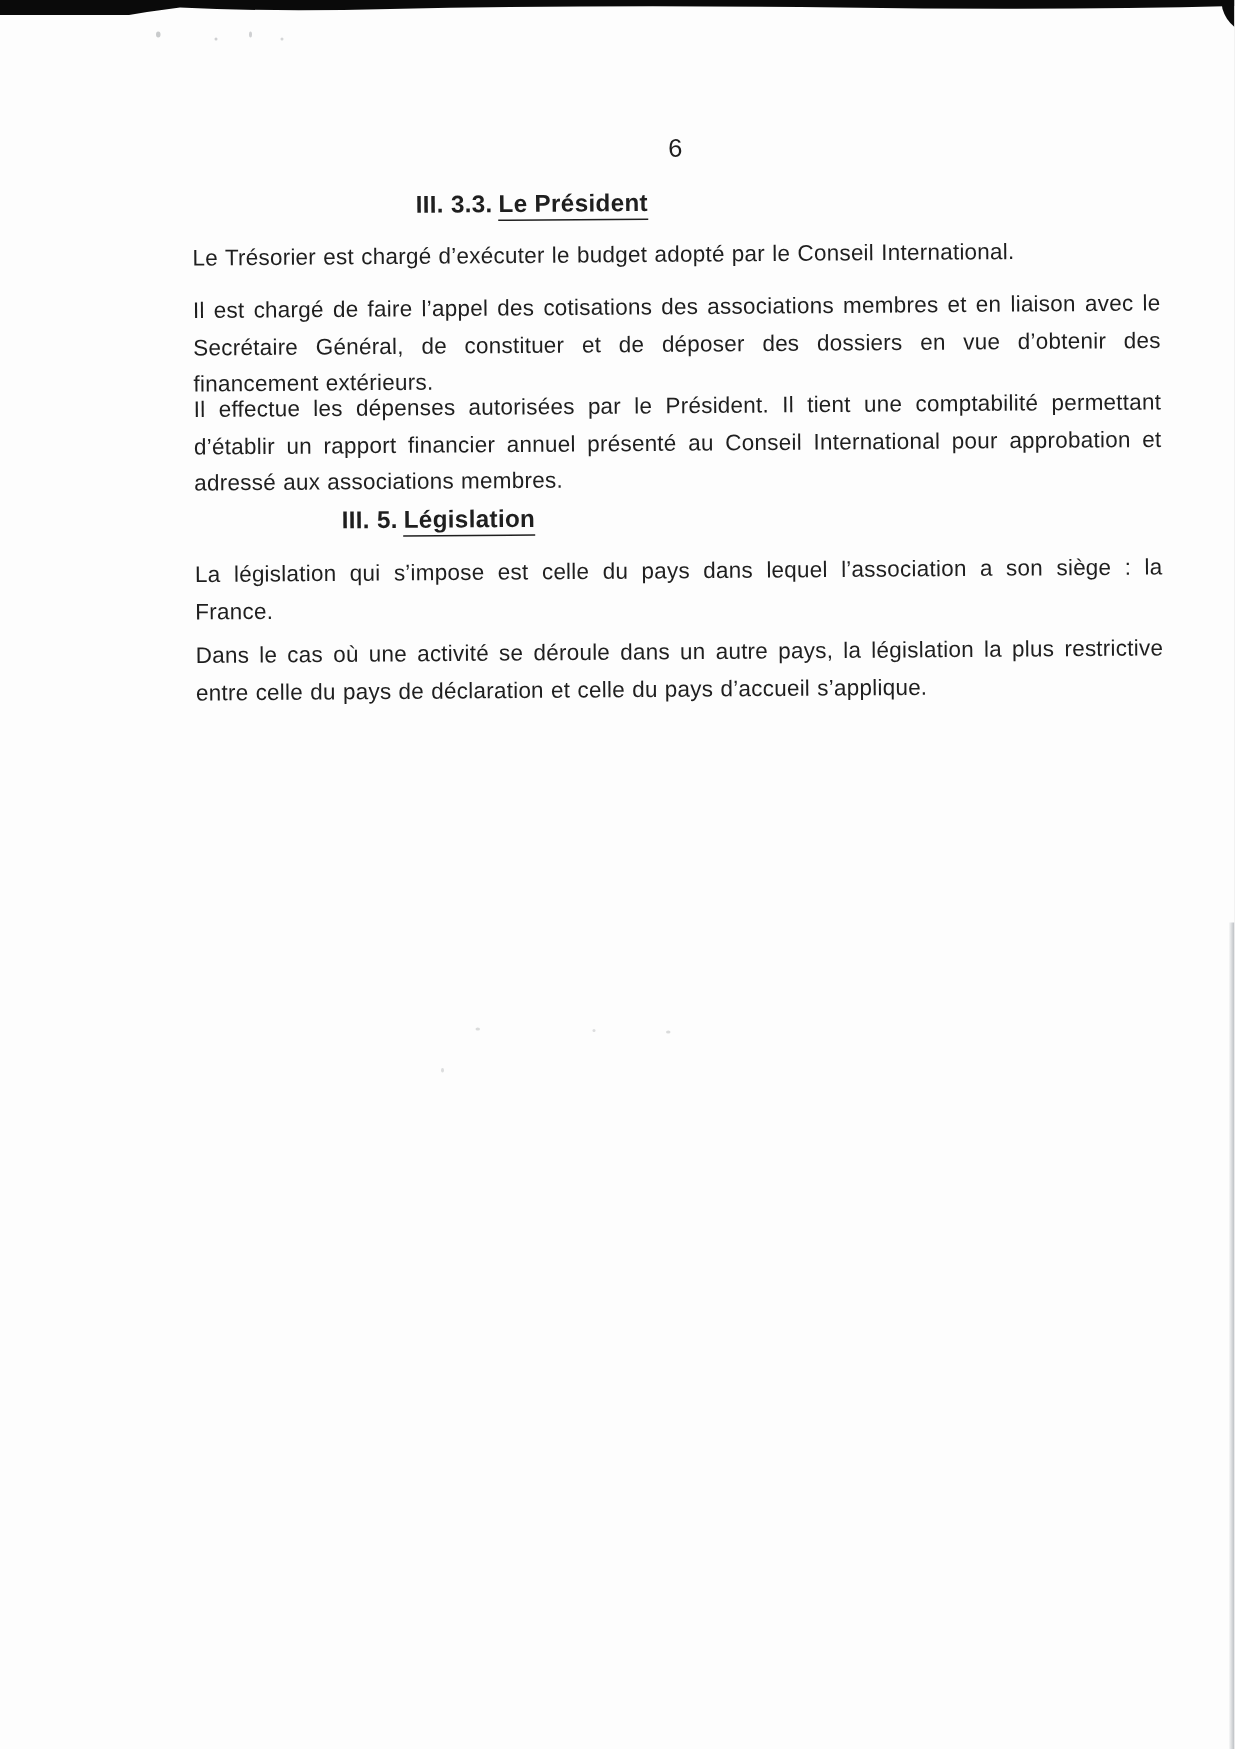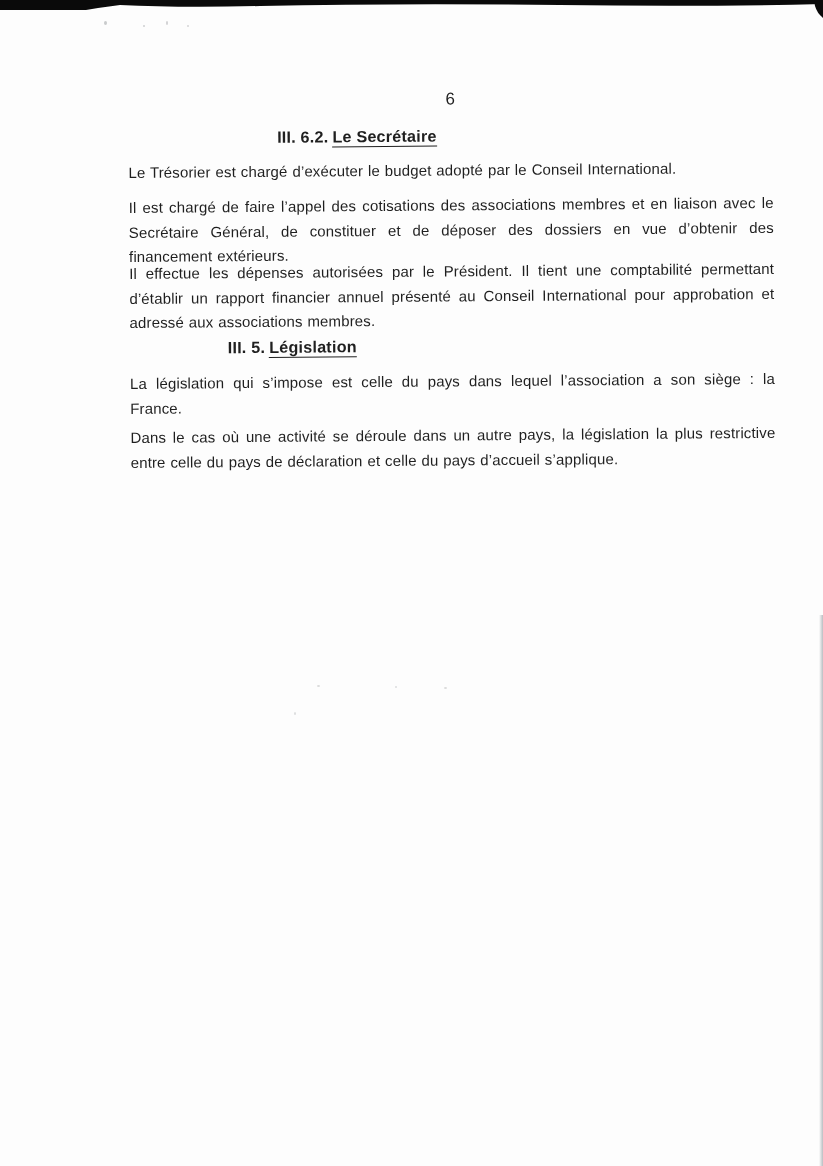--- a/index.html
+++ b/index.html
@@ -66,21 +66,21 @@
   <div class="speck" style="left:444px;top:687px;width:3px;height:2px;opacity:.3;"></div>
   <div class="speck" style="left:294px;top:712px;width:2px;height:3px;opacity:.28;"></div>
 
   <div class="edge-shadow"></div>
 
   <div class="content">
 
     <div class="page-number">6</div>
 
     <div class="heading" style="top:129px;left:149px;">
-      <span class="prefix">III. 6.2.</span><span class="underlined">Le Secrétaire</span>
+      <span class="prefix">III. 3.3.</span><span class="underlined">Le Président</span>
     </div>
 
     <div class="para" style="top:161px;">
       <div class="line">Le Trésorier est chargé d’exécuter le budget adopté par le Conseil International.</div>
     </div>
 
     <div class="para" style="top:196px;">
       <div class="line just">Il est chargé de faire l’appel des cotisations des associations membres et en liaison avec le</div>
       <div class="line just">Secrétaire Général, de constituer et de déposer des dossiers en vue d’obtenir des</div>
       <div class="line">financement extérieurs.</div>

